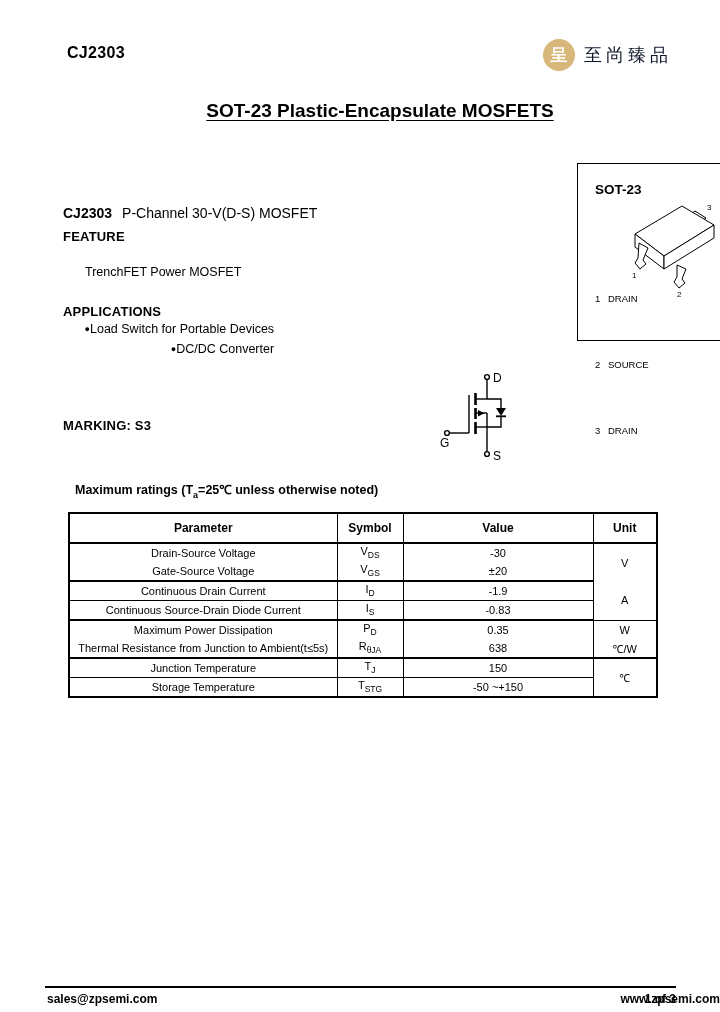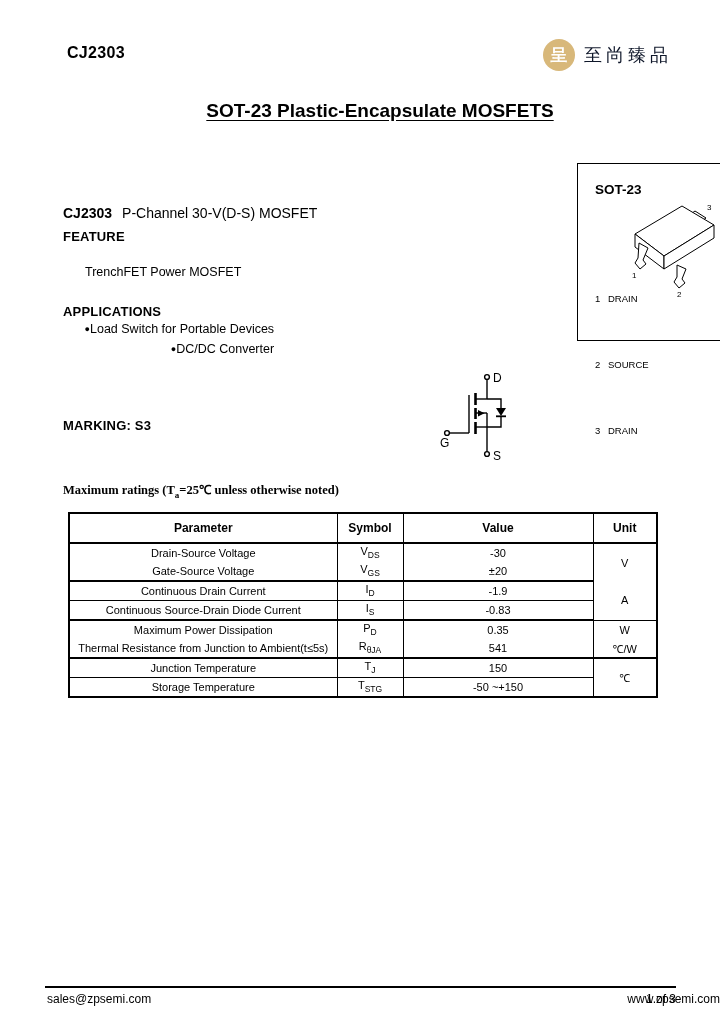--- a/index.html
+++ b/index.html
@@ -37,40 +37,40 @@
   .pkg-title{position:absolute;left:17px;top:18px;font-size:13.5px;font-weight:bold;}
   .pkg-pins{position:absolute;left:17px;top:80px;font-size:9.5px;line-height:22px;white-space:pre;}
   .pkg-pins .pin-num{display:inline-block;width:13px;}
   .pkg-svg{position:absolute;left:52px;top:30px;}
 
   .marking{left:63px;top:389px;margin-top:29px;}
 
   .mos-svg{left:437px;top:366px;}
   .mos-svg text{font-size:12px;font-family:"Liberation Sans",sans-serif;}
 
-  .ratings-h{left:63px;top:481px;font-size:12.5px;font-weight:bold;font-family:Liberation Serif, serif;}
+  .ratings-h{left:75px;top:481px;font-size:12.5px;font-weight:bold;}
   .ratings-h sub{font-size:9px;}
 
   
   table.ratings{position:absolute;left:68px;top:512px;width:588px;
     border-collapse:collapse;border:2px solid #000;table-layout:fixed;}
   table.ratings th{font-size:12px;font-weight:bold;height:26px;
     border-bottom:2px solid #000;}
   table.ratings td{font-size:11px;height:18px;padding:0;}
   table.ratings th,table.ratings td{border-left:1px solid #000;border-right:1px solid #000;
     text-align:center;vertical-align:middle;}
   td.param{text-align:left;padding-left:7px;}
   td sub{font-size:8.5px;}
   tr.sep-none td{border-bottom:none;}
   tr.sep-full td{border-bottom:2px solid #000;}
   tr.sep-thin td{border-bottom:1px solid #000;}
 
   
   .footer-line{left:45px;top:986px;width:631px;height:2px;background:#000;}
-  .footer-text{top:992px;font-size:12px;font-weight:normal;}
+  .footer-text{top:992px;font-size:12px;font-weight:bold;}
   .footer-email{left:47px;}
   .footer-site{left:0;right:0;text-align:right;}
   .footer-page{right:44px;}
 </style>
 </head>
 <body>
 
 <div class="abs part-number">CJ2303</div>
 
 <div class="abs logo">
@@ -201,21 +201,21 @@
   </tr>
   <tr class="sep-none">
     <td class="param">Maximum Power Dissipation</td>
     <td><span>P</span><sub>D</sub></td>
     <td>0.35</td>
     <td>W</td>
   </tr>
   <tr class="sep-full">
     <td class="param">Thermal Resistance from Junction to Ambient(t≤5s)</td>
     <td><span>R</span><sub>θJA</sub></td>
-    <td>541</td>
+    <td>638</td>
     <td>℃/W</td>
   </tr>
   <tr class="sep-thin">
     <td class="param">Junction Temperature</td>
     <td><span>T</span><sub>J</sub></td>
     <td>150</td>
     <td rowspan="2">℃</td>
   </tr>
   <tr>
     <td class="param">Storage Temperature</td>

